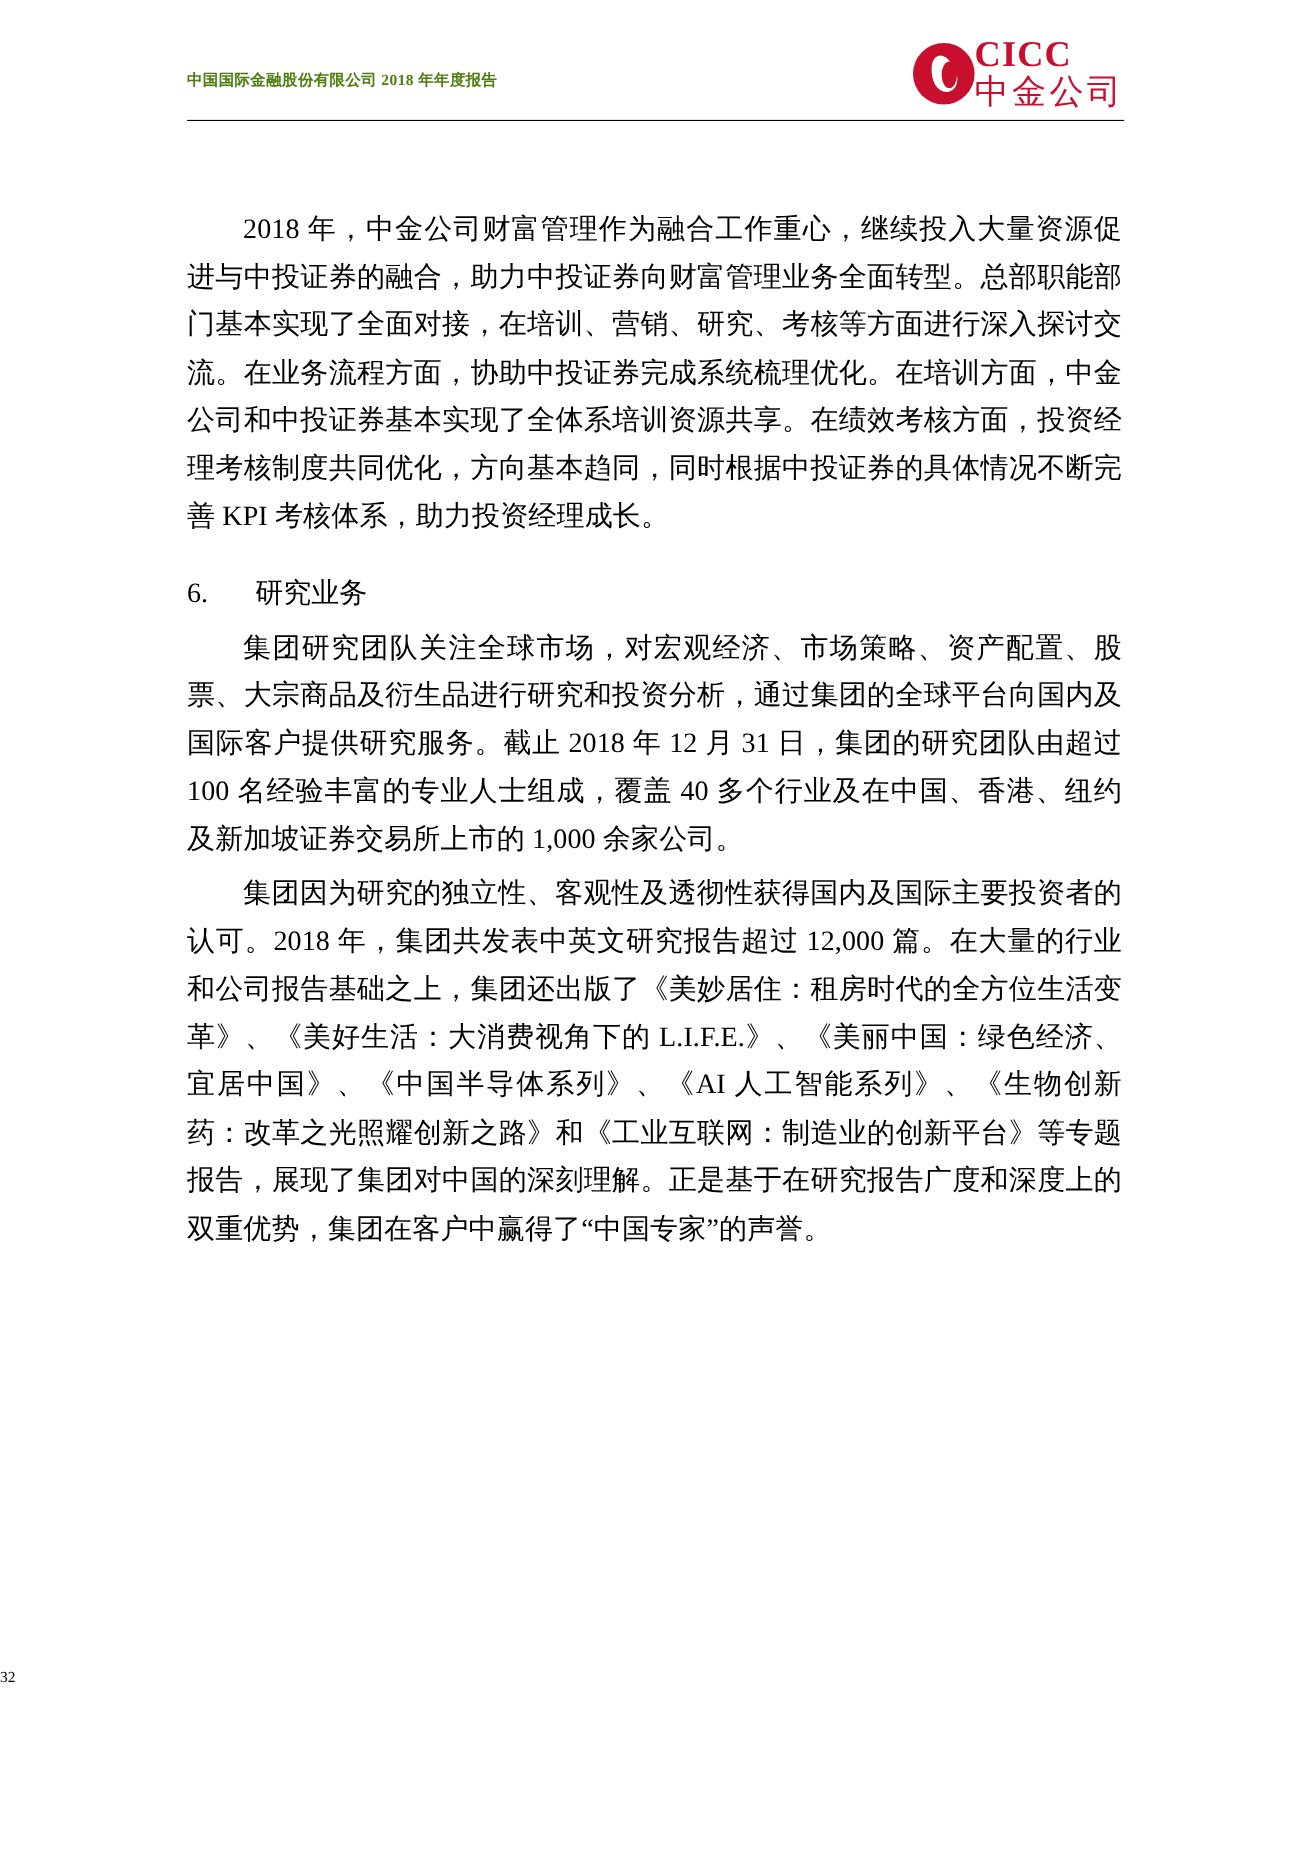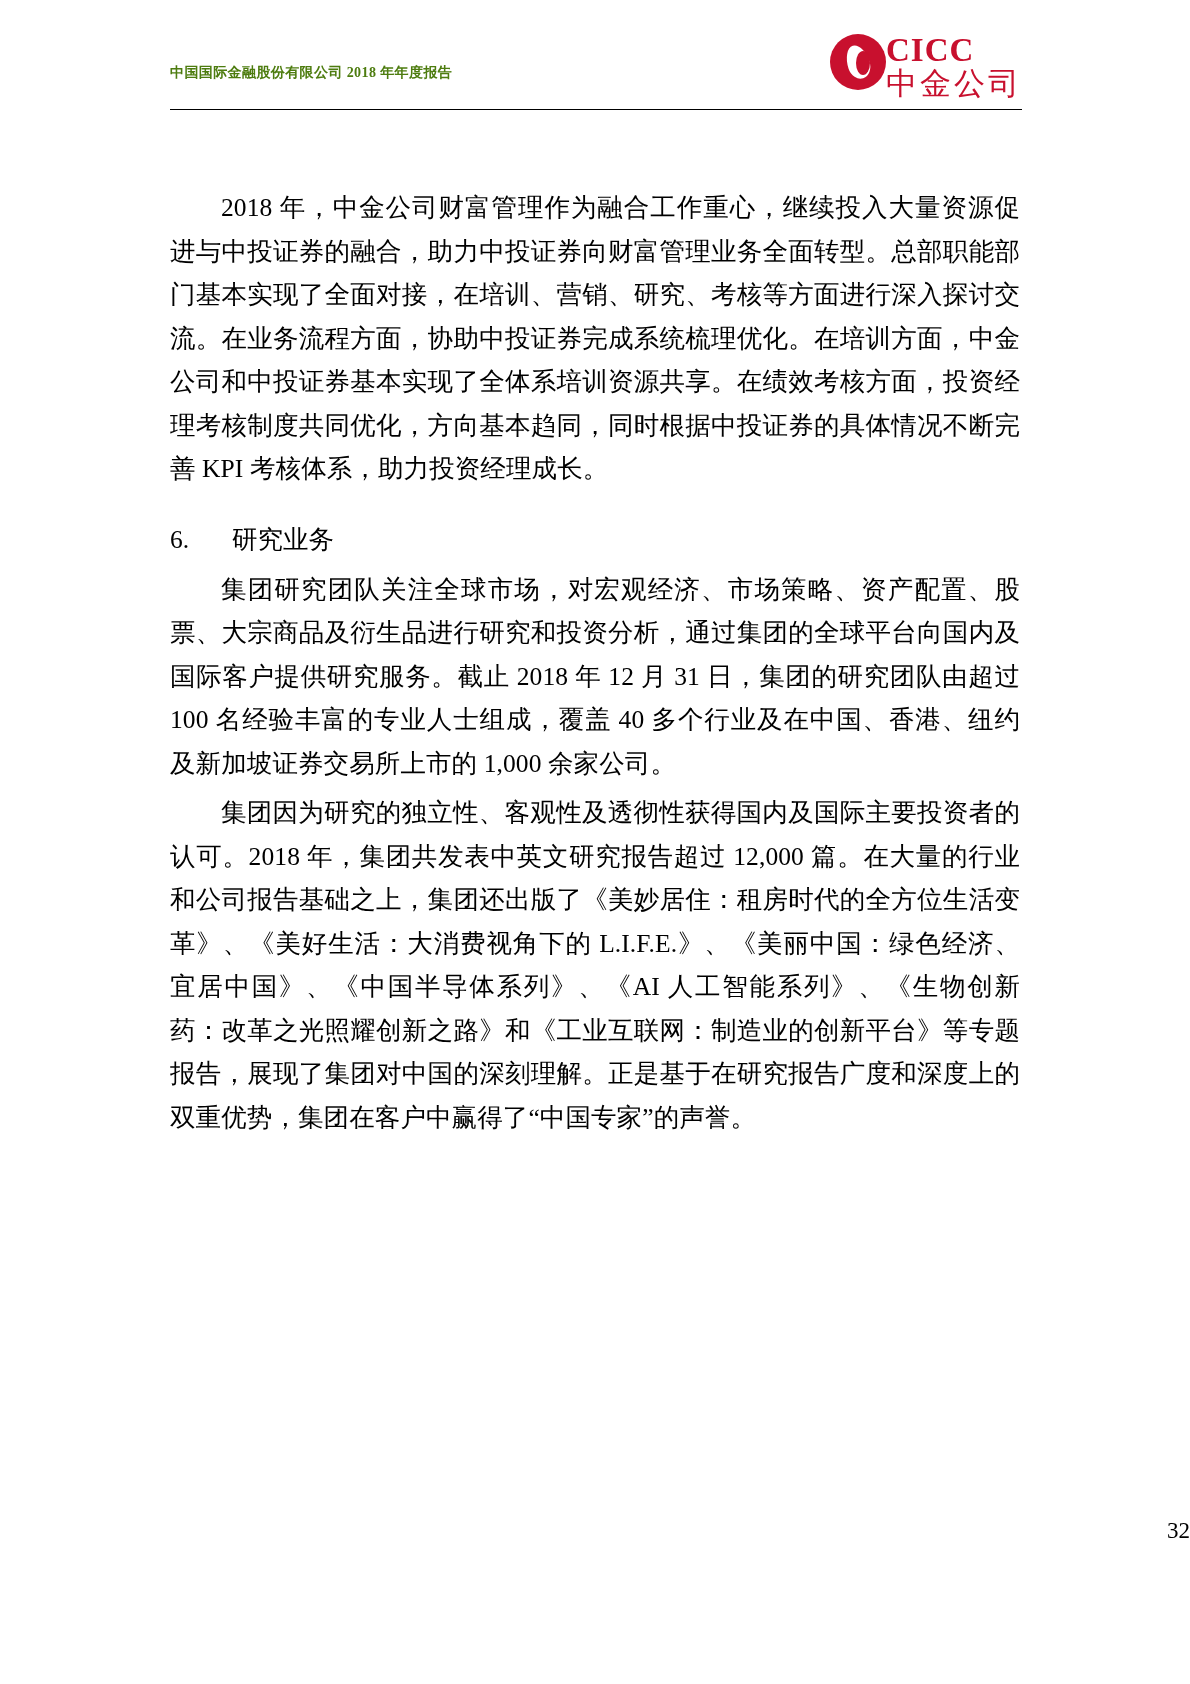--- a/index.html
+++ b/index.html
@@ -46,20 +46,21 @@
     right: 0;
     bottom: 0;
     height: 1.5px;
     background: #000;
   }
   .logo {
     position: absolute;
     right: 0;
     top: -4px;
     display: flex;
+    align-items: center;
   }
   .logo-mark {
     width: 56px;
     height: 56px;
     border-radius: 50%;
     background: #c8102e;
     position: relative;
     flex: none;
   }
   .logo-mark::after {
@@ -132,25 +133,25 @@
     width: 62px;
     flex: none;
   }
   .section-title {
     font-family: Liberation Sans, sans-serif;
   }
 
   
   .footer {
     position: absolute;
-    bottom: 140px;
+    bottom: 150px;
     left: 0;
     width: 100%;
-    text-align: right;
-    font-size: 23px;
+    text-align: left;
+    font-size: 14px;
     font-family: "Liberation Serif", "DejaVu Serif", serif;
     color: #000;
   }
 </style>
 </head>
 <body>
 
 <div class="page">
 
   <div class="header">

